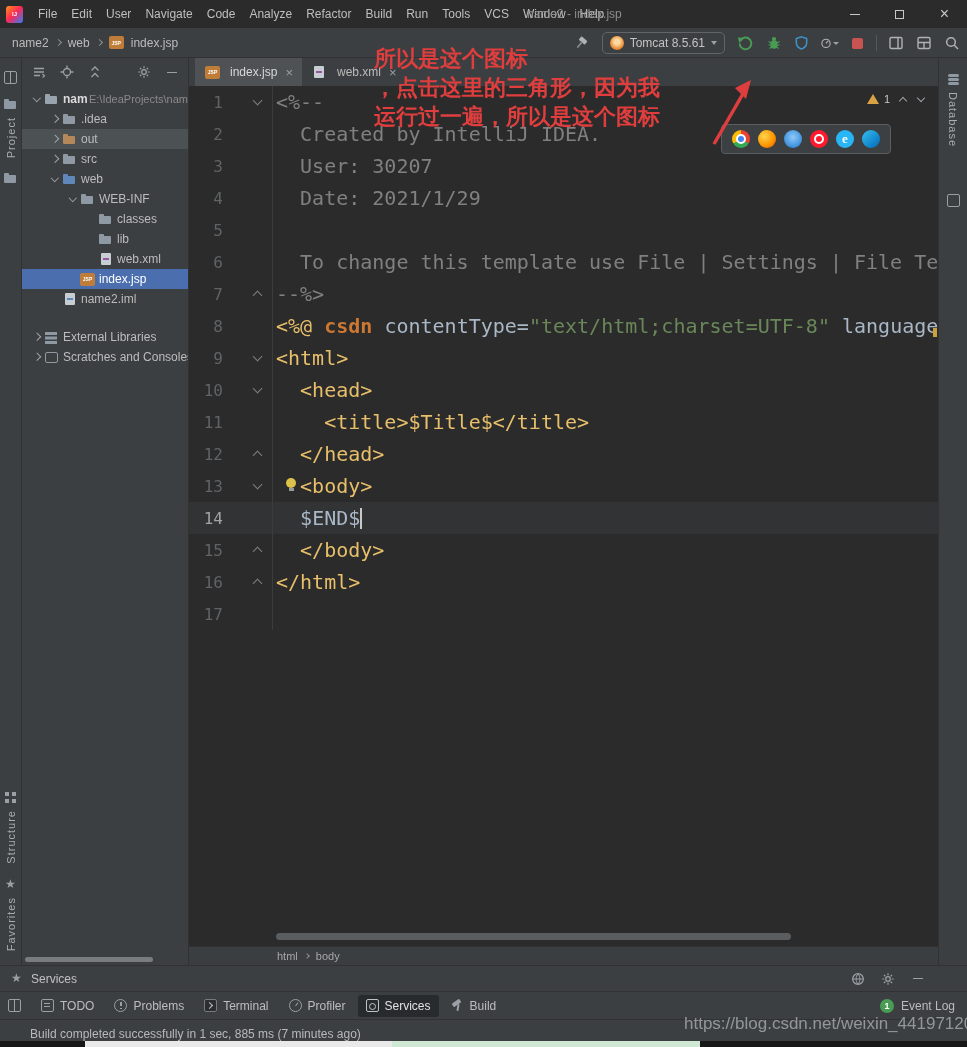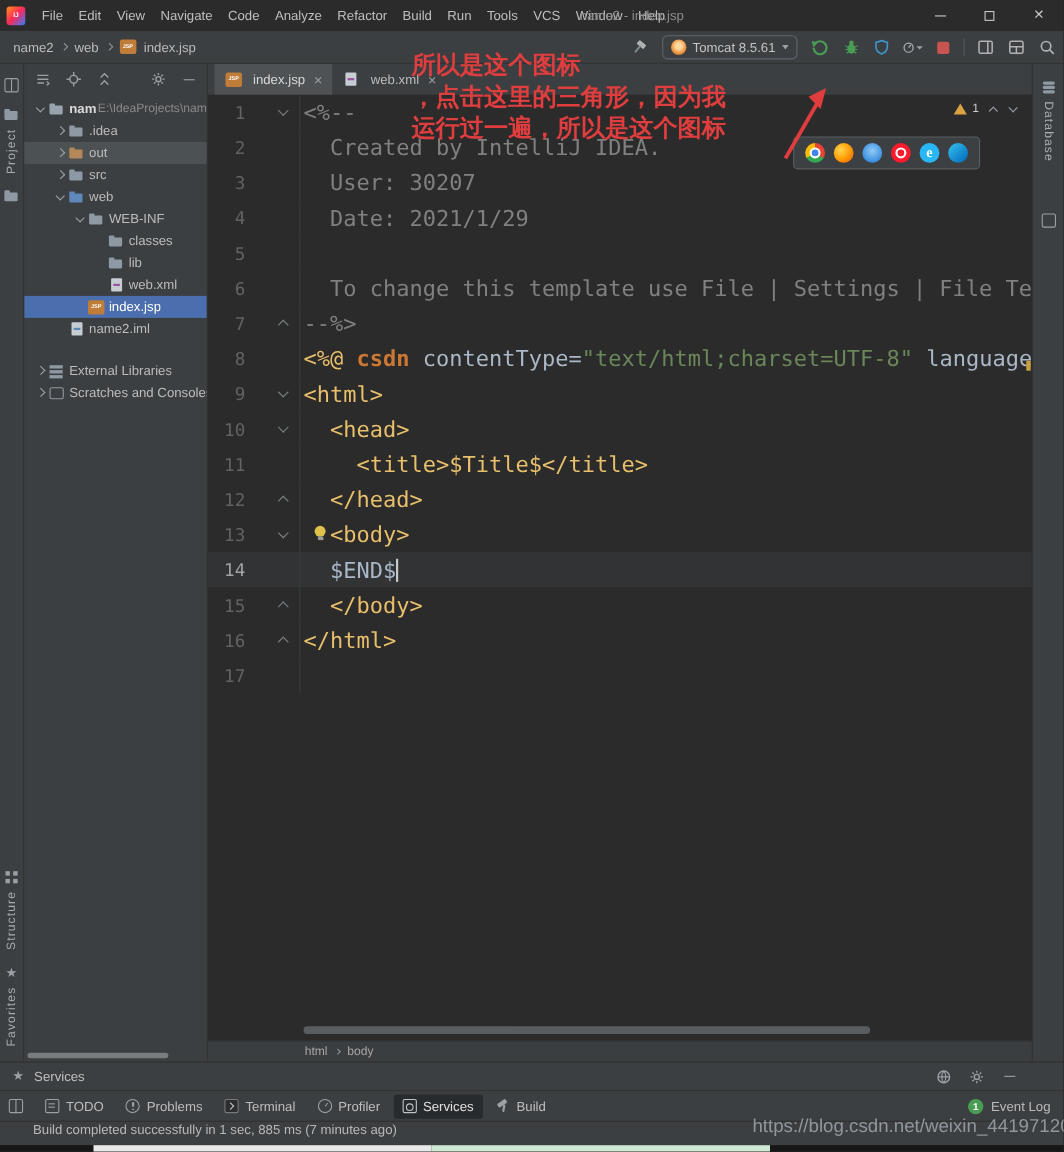--- a/index.html
+++ b/index.html
@@ -142,41 +142,41 @@
 .i-problems-icon::before{content:"";position:absolute;left:4.6px;top:2.2px;width:1.5px;height:4px;background:#9aa0a6}
 .i-problems-icon::after{content:"";position:absolute;left:4.6px;top:7.6px;width:1.5px;height:1.5px;background:#9aa0a6}
 .i-terminal-icon{background:#2b2d2f;border:1px solid #77797b;border-radius:2px}
 .i-terminal-icon::before{content:"";position:absolute;left:1.5px;top:3px;width:4px;height:4px;border-right:1.3px solid #c0c3c6;border-bottom:1.3px solid #c0c3c6;transform:rotate(-45deg)}
 .i-profiler-icon{border:1.2px solid #9aa0a6;border-radius:50%}
 .i-profiler-icon::before{content:"";position:absolute;left:5px;top:2.2px;width:1.3px;height:4px;background:#9aa0a6;transform:rotate(38deg);transform-origin:bottom}
 .i-services-icon{border:1.2px solid #c0c3c6;border-radius:2px}
 .i-services-icon::before{content:"";position:absolute;left:2.6px;top:2.6px;width:5px;height:5px;border:1.2px solid #c0c3c6;border-radius:50%}
 .i-build-icon::before{content:"";position:absolute;left:1px;top:2px;width:9px;height:4px;border-radius:1px;background:#9aa0a6;transform:rotate(-35deg)}
 .i-build-icon::after{content:"";position:absolute;left:6px;top:5px;width:2px;height:7px;border-radius:1px;background:#9aa0a6;transform:rotate(10deg)}
-.statusbar{height:22px;flex:none;background:#3c3f41;border-top:1px solid #323232;display:flex;align-items:flex-start;padding-left:30px;font-size:12px;color:#b8b8b8;position:relative;z-index:2}
+.statusbar{height:22px;flex:none;background:#3c3f41;border-top:1px solid #323232;display:flex;align-items:flex-end;padding-left:30px;font-size:12px;color:#b8b8b8;position:relative;z-index:2}
 .taskstrip{height:6px;flex:none;background:#171717;position:relative}
 .ts-a{position:absolute;left:85px;top:0;width:307px;height:6px;background:#e9e9e9}
 .ts-b{position:absolute;left:392px;top:0;width:308px;height:6px;background:#cfe8d4}
 
 
 .annotation{position:absolute;left:374px;top:44px;color:#e03e3e;font-size:22px;font-weight:bold;line-height:29px;z-index:9;font-family:"Liberation Serif",serif;white-space:nowrap}
 .ann-arrow{position:absolute;left:702px;top:76px;z-index:9}
 .watermark{position:absolute;left:684px;top:1014px;font-size:17px;color:rgba(175,180,186,0.75);z-index:9}
 </style>
 </head>
 <body>
 
 <div class="app">
 
   <div class="titlebar">
     <div class="logo">IJ</div>
     <div class="menus" id="menus">
         <span class="menu-item">File</span>
         <span class="menu-item">Edit</span>
-        <span class="menu-item">View</span>
+        <span class="menu-item">User</span>
         <span class="menu-item">Navigate</span>
         <span class="menu-item">Code</span>
         <span class="menu-item">Analyze</span>
         <span class="menu-item">Refactor</span>
         <span class="menu-item">Build</span>
         <span class="menu-item">Run</span>
         <span class="menu-item">Tools</span>
         <span class="menu-item">VCS</span>
         <span class="menu-item">Window</span>
         <span class="menu-item">Help</span>

